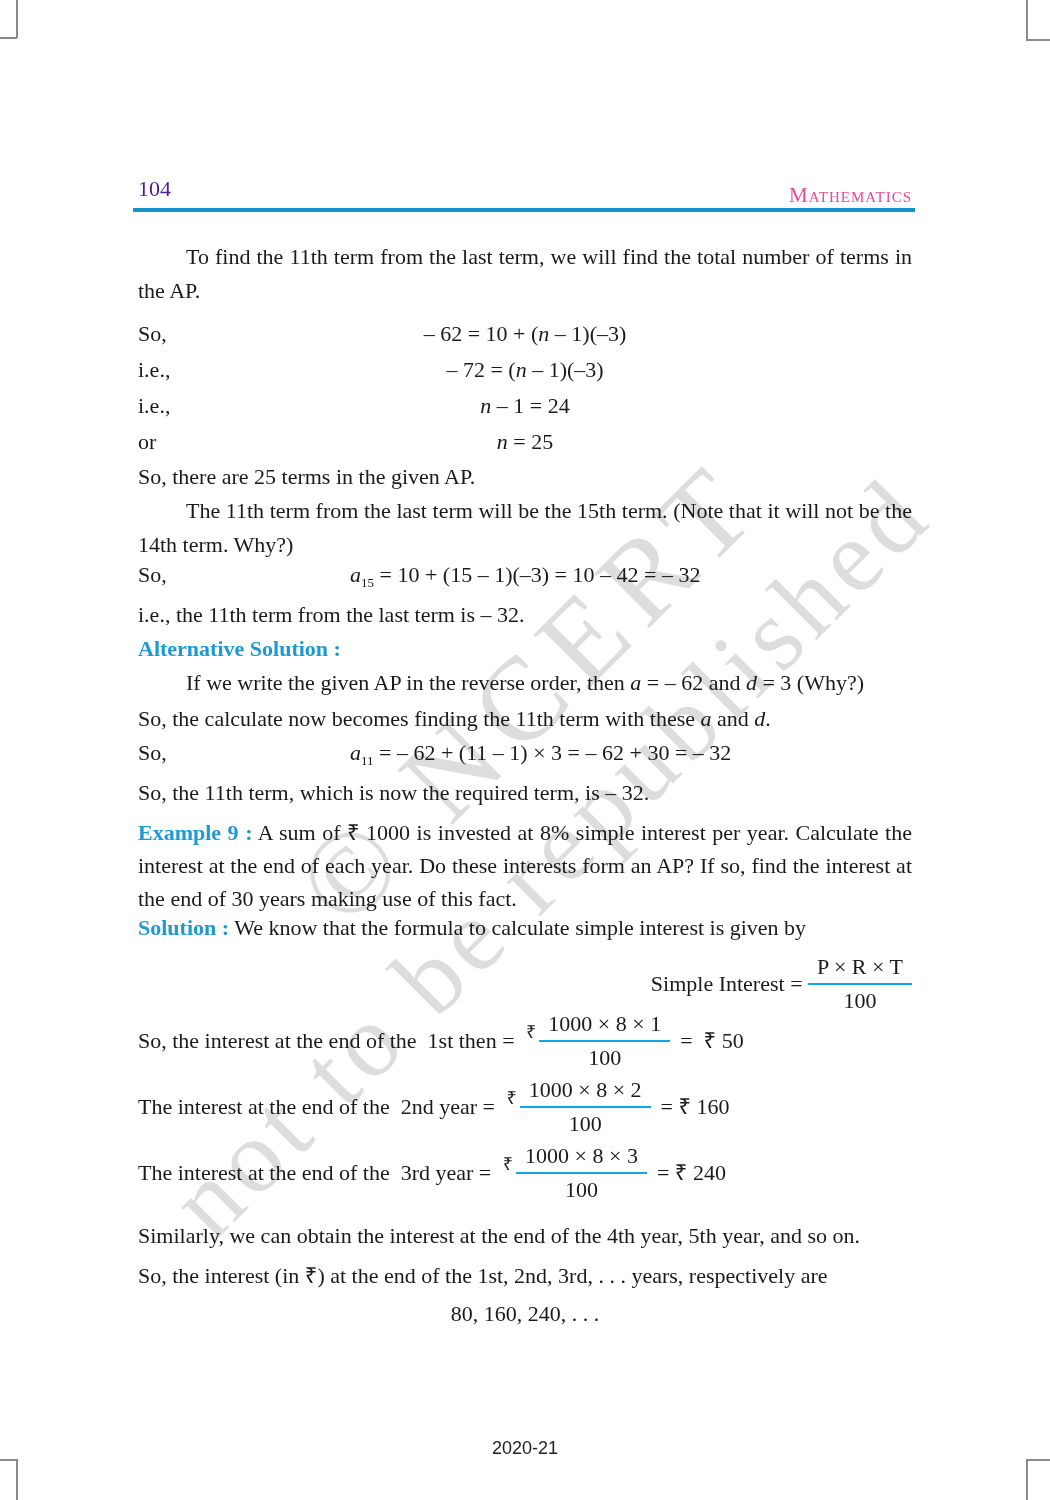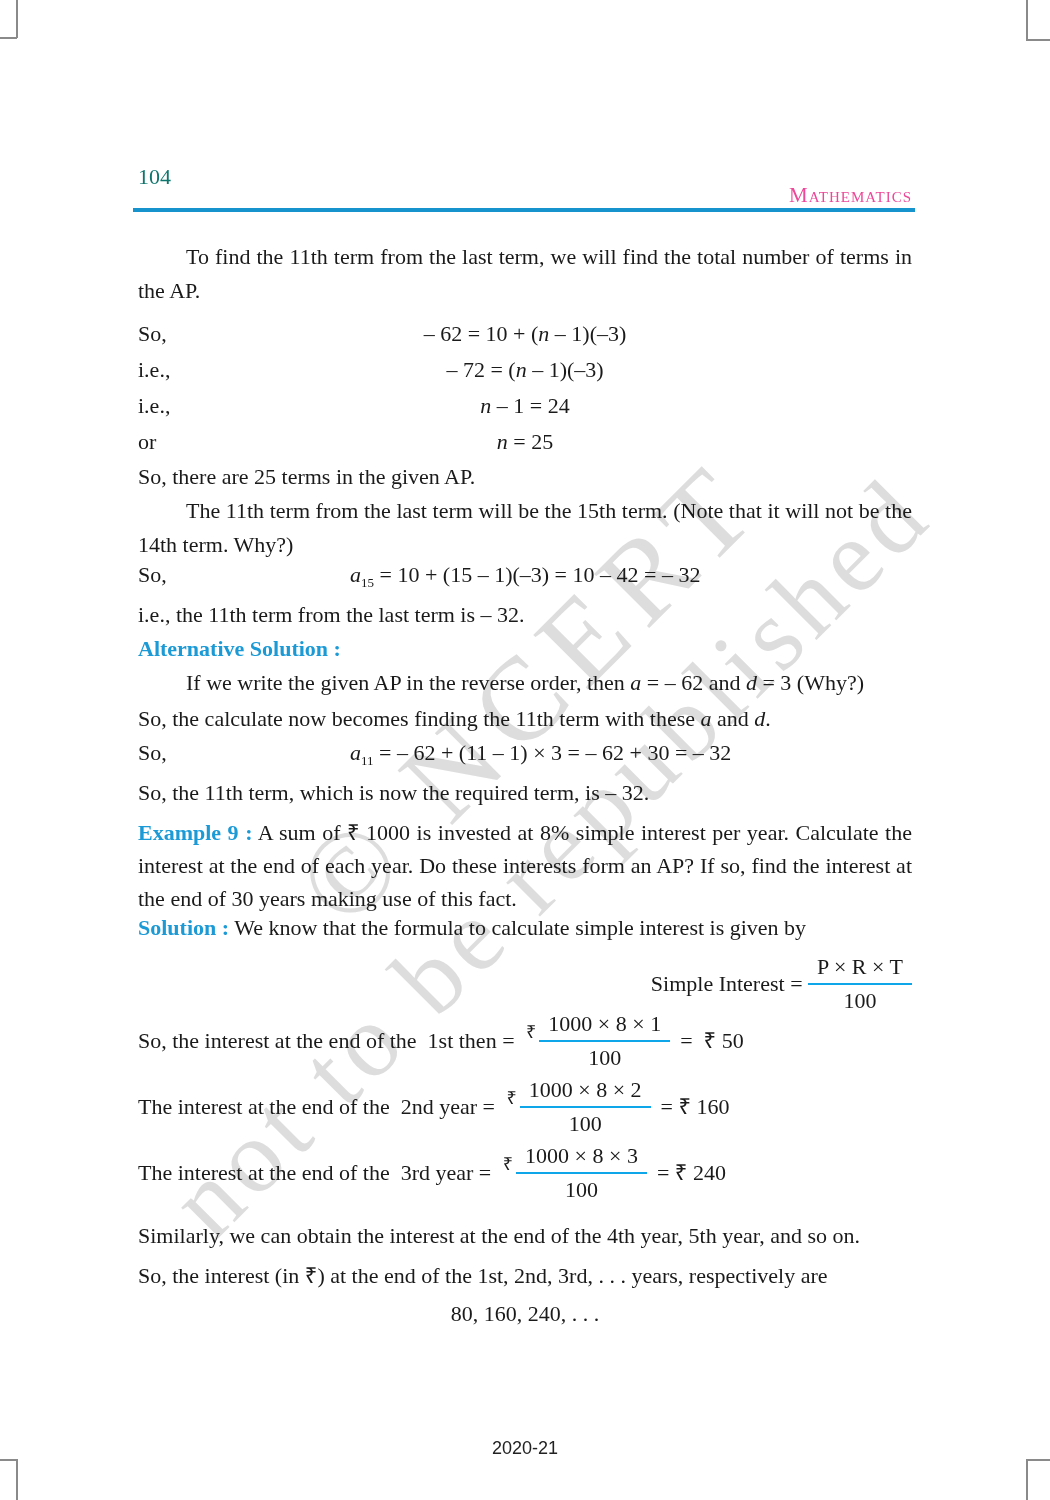--- a/index.html
+++ b/index.html
@@ -19,21 +19,21 @@
   .crop-br-h { left:1026px; top:1459px; width:24px; height:2px; }
   .crop-br-v { left:1026px; top:1459px; width:2px; height:41px; }
   
   .wm {
     position:absolute; z-index:0; white-space:nowrap; color:#c9c9c9; opacity:.62;
     font-family:"Liberation Serif", serif; transform:rotate(-45deg); transform-origin:0 0;
   }
   .wm1 { left:270px; top:856px; font-size:118px; letter-spacing:14px; }
   .wm2 { left:146px; top:1176px; font-size:104px; letter-spacing:7px; }
   
-  .folio { position:absolute; left:138px; top:164px; font-size:22px; color:#0f766e; z-index:2; }
+  .folio { position:absolute; left:138px; top:176px; font-size:22px; color:#4c1d95; z-index:2; }
   .running-head {
     position:absolute; right:138px; top:183px; font-size:21px; letter-spacing:1px;
     font-variant:small-caps; color:#ec4899; z-index:2;
   }
   .header-rule { position:absolute; left:133px; top:208px; width:782px; height:4px; background:#1693cc; z-index:2; }
   
   .content { position:absolute; left:138px; top:240px; width:774px; z-index:1;
              font-size:22px; line-height:34px; }
   .para { text-align:justify; }
   .indent { text-indent:48px; }

